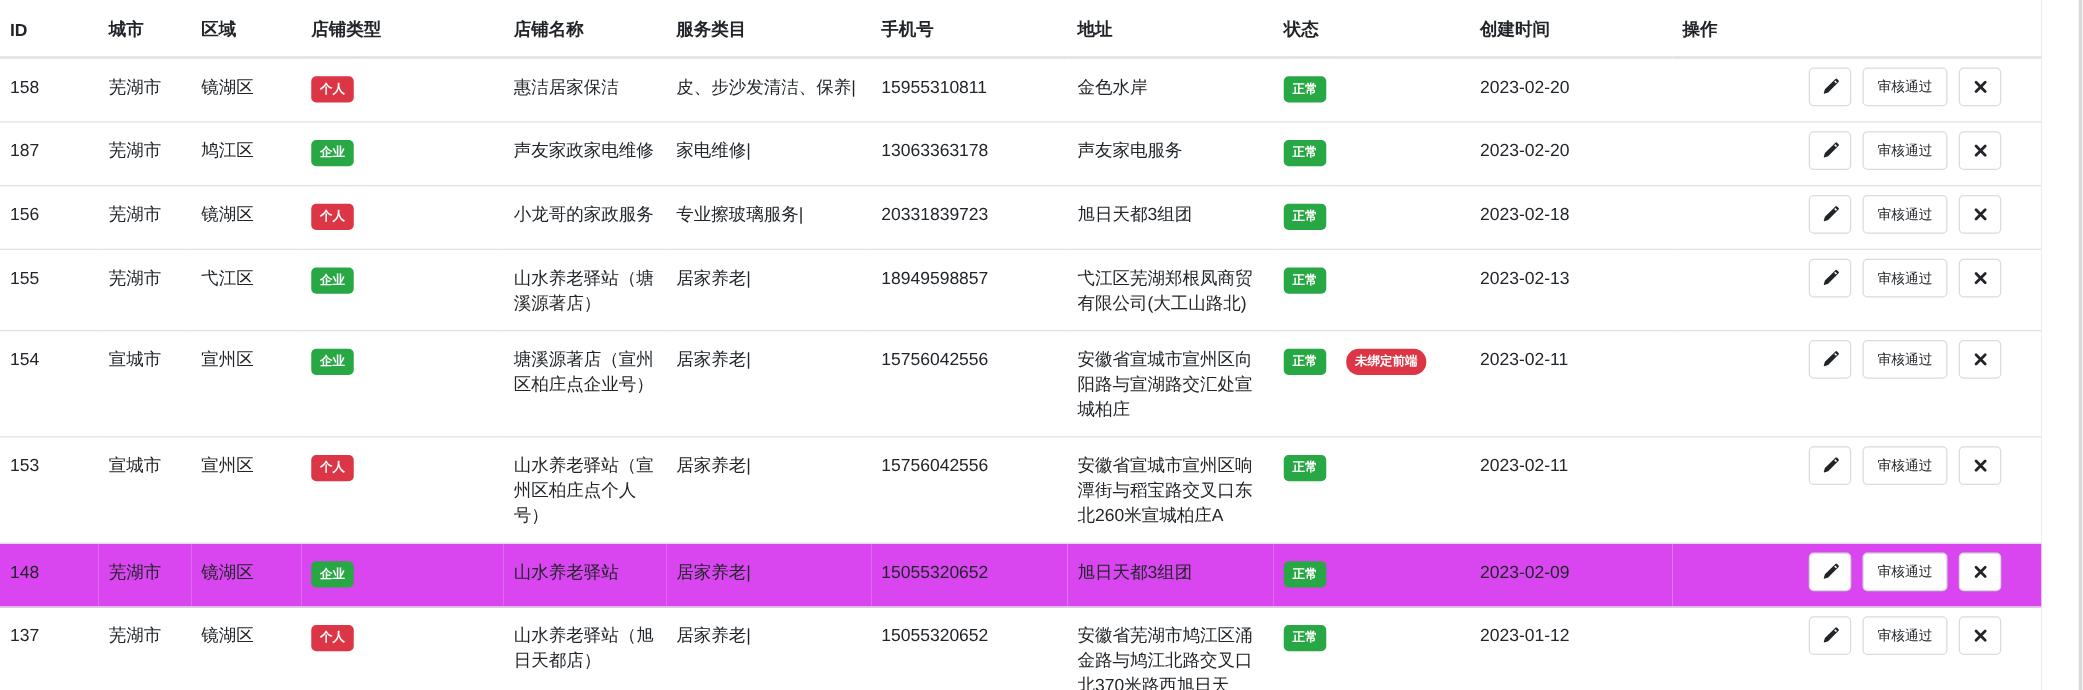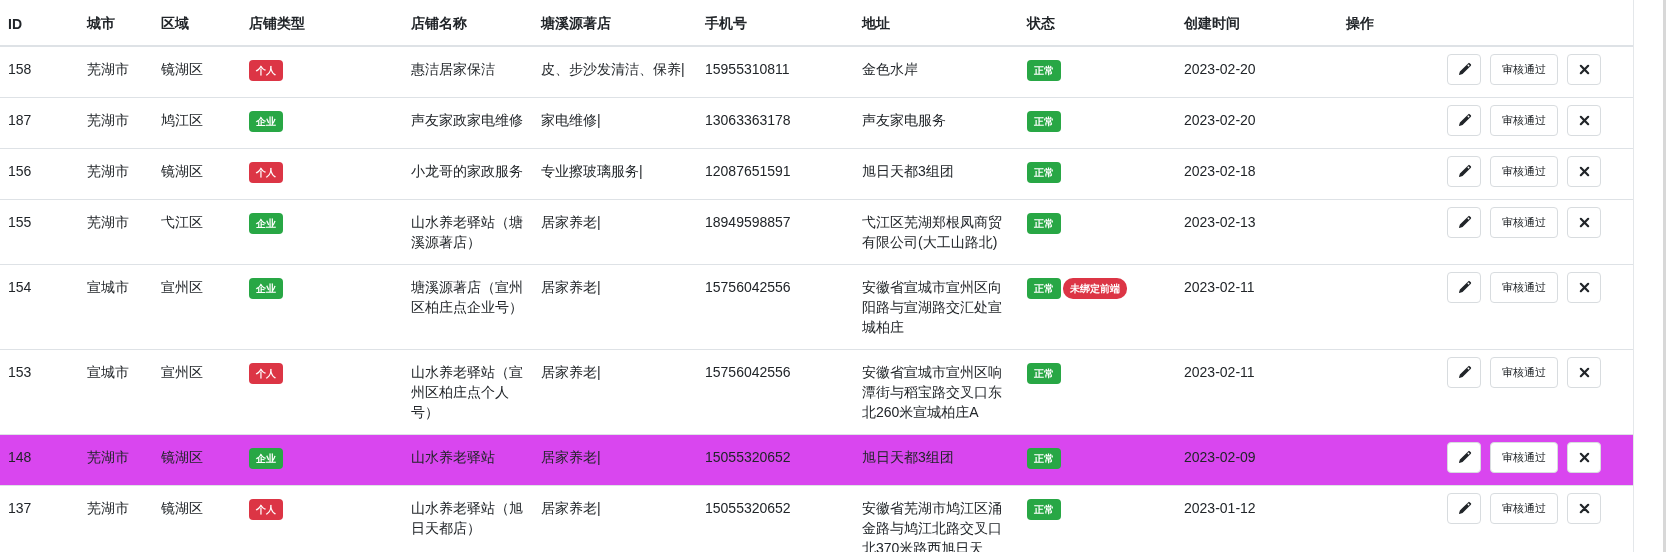--- a/index.html
+++ b/index.html
@@ -38,21 +38,21 @@
   tbody tr:first-child td { border-top: none; }
   tr.highlight td { background: #d946ef; }
 
   .badge {
     display: inline-block;
     padding: 3px 7px;
     border-radius: 4px;
     color: #fff; font-weight: 700; font-size: 10px; line-height: 15px;
     white-space: nowrap;
   }
-  .status-cell .badge { margin-right: 2px; }
+  .status-cell .badge { margin-right: 16px; }
 
   .actions-wrap {
     display: flex; gap: 9px; justify-content: flex-end;
     padding-right: 24px; margin-top: -5px;
   }
   .btn {
     height: 31px;
     border: 1px solid #d8dcdf;
     background: #fff;
     border-radius: 4px;
@@ -90,21 +90,21 @@
         <col style="width:162px">
           <col style="width:295px">
       </colgroup>
       <thead>
         <tr id="header-row">
             <th>ID</th>
             <th>城市</th>
             <th>区域</th>
             <th>店铺类型</th>
             <th>店铺名称</th>
-            <th>塘溪源著店</th>
+            <th>服务类目</th>
             <th>手机号</th>
             <th>地址</th>
             <th>状态</th>
             <th>创建时间</th>
             <th>操作</th>
           </tr>
       </thead>
       <tbody id="table-body">
           <tr>
             <td>158</td>
@@ -168,21 +168,21 @@
               </div>
             </td>
           </tr>
           <tr>
             <td>156</td>
             <td>芜湖市</td>
             <td>镜湖区</td>
             <td><span class="badge" style="background: rgb(220, 53, 69);">个人</span></td>
             <td>小龙哥的家政服务</td>
             <td>专业擦玻璃服务|</td>
-            <td>12087651591</td>
+            <td>20331839723</td>
             <td>旭日天都3组团</td>
             <td class="status-cell"><span class="badge" style="background: rgb(40, 167, 69);">正常</span></td>
             <td>2023-02-18</td>
             <td>
               <div class="actions-wrap">
                 <button class="btn btn-icon">
                   <span>
                     <svg width="15" height="15" viewBox="0 0 16 16" fill="#212529" xmlns="http://www.w3.org/2000/svg">
                       <path d="M12.1 1.2a1 1 0 0 1 1.4 0l1.3 1.3a1 1 0 0 1 0 1.4l-8.9 8.9-3.4 1-.4-.4 1-3.4 9-8.8zM11 3.5l1.5 1.5 1-1L12 2.5l-1 1z"></path>
                     </svg>

